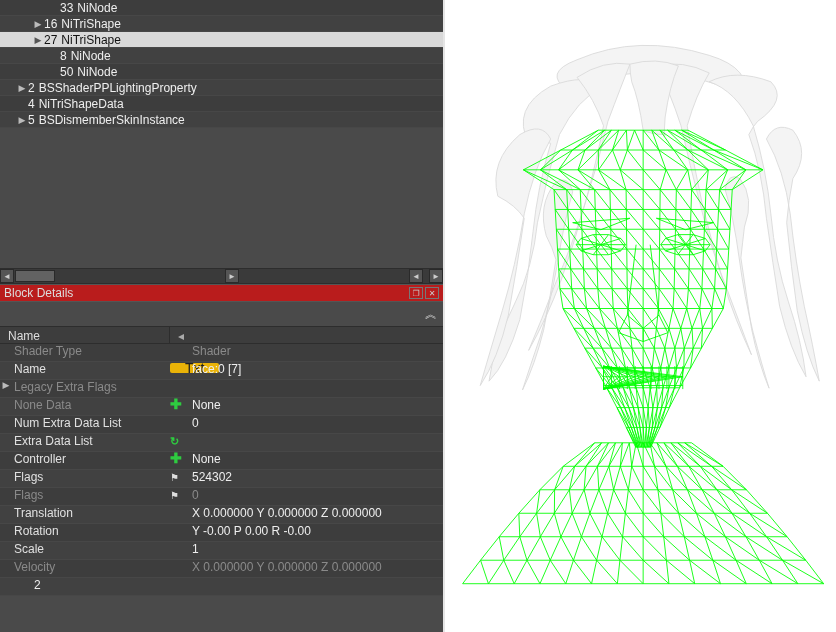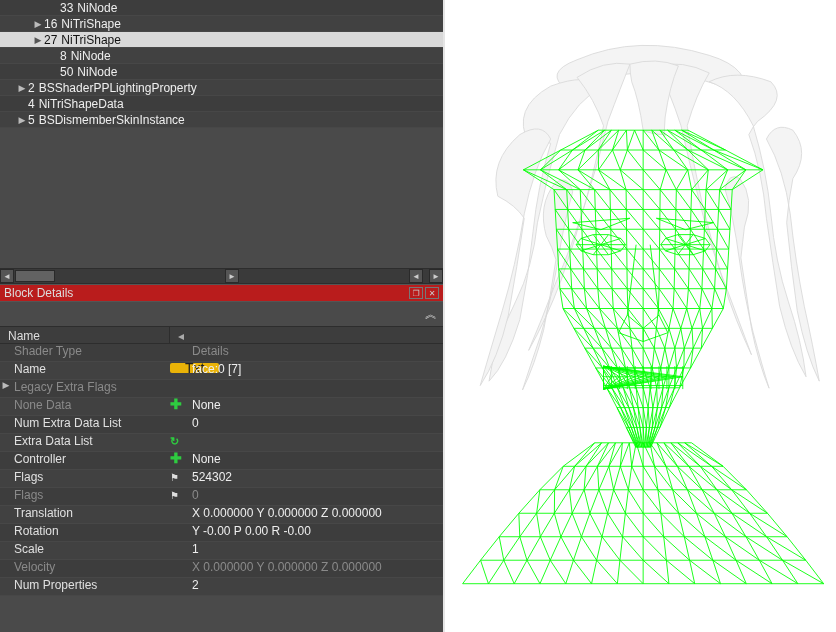--- a/index.html
+++ b/index.html
@@ -132,21 +132,21 @@
     <div class="cols">
       <div class="col name">Name</div>
       <div class="col handle">◂</div>
     </div>
 
     <div class="prop-table" id="props">
         <div class="prop-row">
           <span class="arrow"></span>
           <span class="pname dim">Shader Type</span>
           <span class="picon"></span>
-          <span class="pval dim">Details</span>
+          <span class="pval dim">Shader</span>
         </div>
         <div class="prop-row">
           <span class="arrow"></span>
           <span class="pname">Name</span>
           <span class="picon"><span class="ic-txt">Txt</span></span>
           <span class="pval">face:0 [7]</span>
         </div>
         <div class="prop-row">
           <span class="arrow">▶</span>
           <span class="pname dim">Legacy Extra Flags</span>
@@ -208,21 +208,20 @@
           <span class="pval">1</span>
         </div>
         <div class="prop-row">
           <span class="arrow"></span>
           <span class="pname dim">Velocity</span>
           <span class="picon"></span>
           <span class="pval dim">X 0.000000 Y 0.000000 Z 0.000000</span>
         </div>
         <div class="prop-row">
           <span class="arrow"></span>
-          <span class="pname">Num Properties</span>
           <span class="picon"></span>
           <span class="pval">2</span>
         </div>
       </div>
 
   </div>
 
   <div class="viewport">
     <svg viewBox="0 0 444 632">
 

